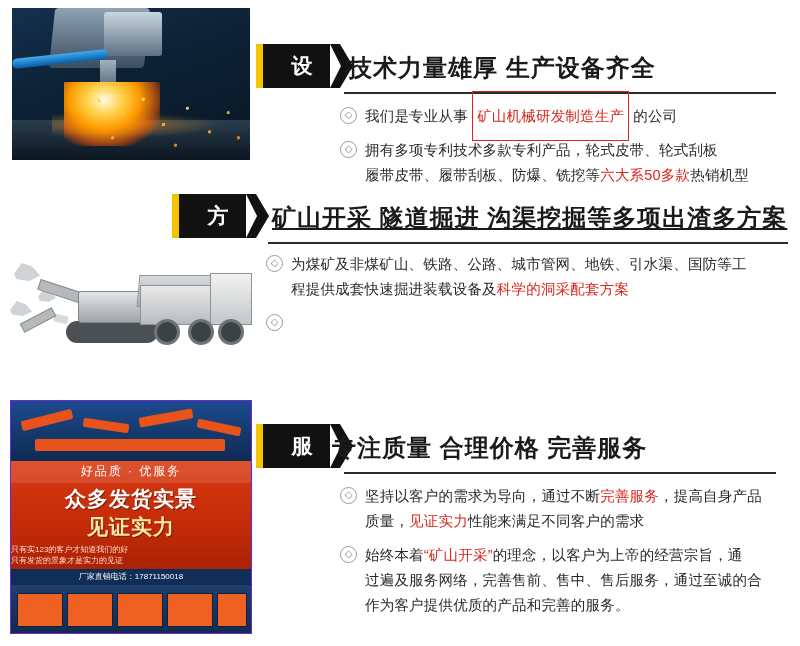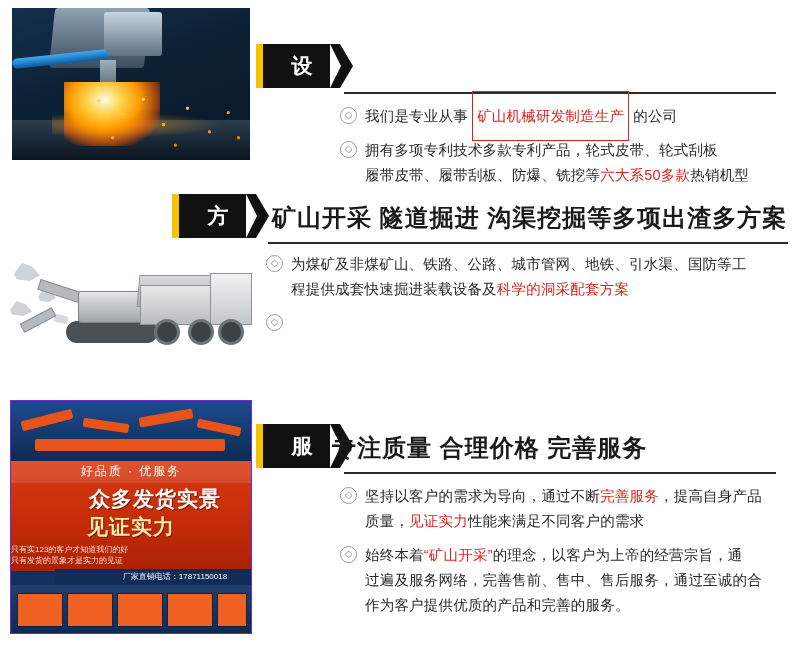--- a/index.html
+++ b/index.html
@@ -220,21 +220,20 @@
   }
   #photo-service .promo-main {
     position: absolute;
     left: 0; top: 84px; width: 100%;
     text-align: center;
     color: #ffffff;
     font-weight: bold;
     font-size: 21px;
     letter-spacing: 1px;
     text-shadow: 1px 1px 0 #7d1700;
-    padding-left: 24px;
   }
   #photo-service .promo-main2 {
     position: absolute;
     left: 0; top: 112px; width: 100%;
     text-align: center;
     color: #ffe9a8;
     font-weight: bold;
     font-size: 21px;
     letter-spacing: 1px;
     text-shadow: 1px 1px 0 #7d1700;
@@ -247,21 +246,20 @@
     line-height: 11px;
   }
   #photo-service .phone-bar {
     position: absolute;
     left: 0; top: 168px; width: 100%; height: 16px;
     background: #0f2d57;
     color: #ffffff;
     font-size: 8px;
     text-align: center;
     line-height: 16px;
-    margin-left: 44px;
   }
   #photo-service .bottom {
     position: absolute;
     left: 0; top: 184px; width: 100%; height: 48px;
     background: linear-gradient(180deg,#203f6e,#122a4c);
   }
   #photo-service .bottom .mini {
     position: absolute;
     background: #ef6023;
     border: 1px solid #0c2243;
@@ -372,20 +370,21 @@
     <div class="spark-core"></div>
     <div class="spark-spray"></div>
   </div>
 
   <div class="flag yellow" style="left:256px; top:44px; width:84px;">
     <span>设备</span>
     <span class="tail"></span>
     <span class="notch"></span>
   </div>
 
+  <div class="heading" style="left:348px; top:52px;">技术力量雄厚  生产设备齐全</div>
   <div class="heading-underline" style="left:344px; top:92px; width:432px;"></div>
 
   <div class="bullets" style="left:340px; top:104px; width:452px;">
     <div class="bullet">
       <span class="bullet-icon">◇</span>
       <span class="bullet-text">
         我们是专业从事 <span class="hl-box">矿山机械研发制造生产</span> 的公司
       </span>
     </div>
     <div class="bullet">
@@ -413,21 +412,21 @@
     <div class="wheel" style="right:44px;"></div>
     <div class="wheel" style="right:78px;"></div>
   </div>
 
   <div class="flag yellow" style="left:172px; top:194px; width:84px;">
     <span>方案</span>
     <span class="tail"></span>
     <span class="notch"></span>
   </div>
 
-  <div class="heading" style="left:272px; top:202px;">矿山开采  隧道掘进  沟渠挖掘等多项出渣多方案</div>
+  <div class="heading" style="left:272px; top:202px;text-decoration:underline;">矿山开采  隧道掘进  沟渠挖掘等多项出渣多方案</div>
   <div class="heading-underline" style="left:268px; top:242px; width:520px;"></div>
 
   <div class="bullets" style="left:266px; top:252px; width:524px;">
     <div class="bullet">
       <span class="bullet-icon">◇</span>
       <span class="bullet-text">
         为煤矿及非煤矿山、铁路、公路、城市管网、地铁、引水渠、国防等工<br>
         程提供成套快速掘进装载设备及<span class="hl-red">科学的洞采配套方案</span>
       </span>
     </div>

